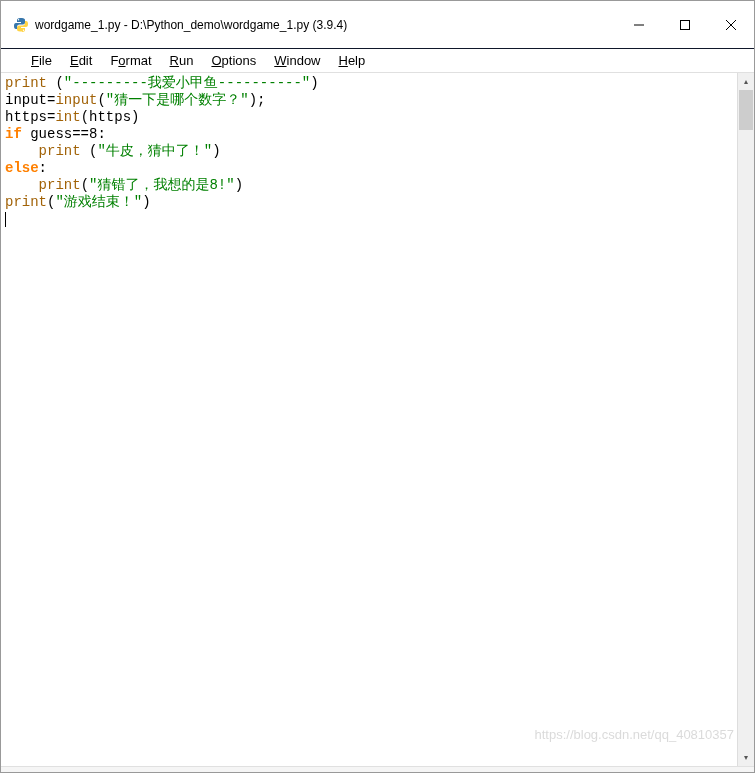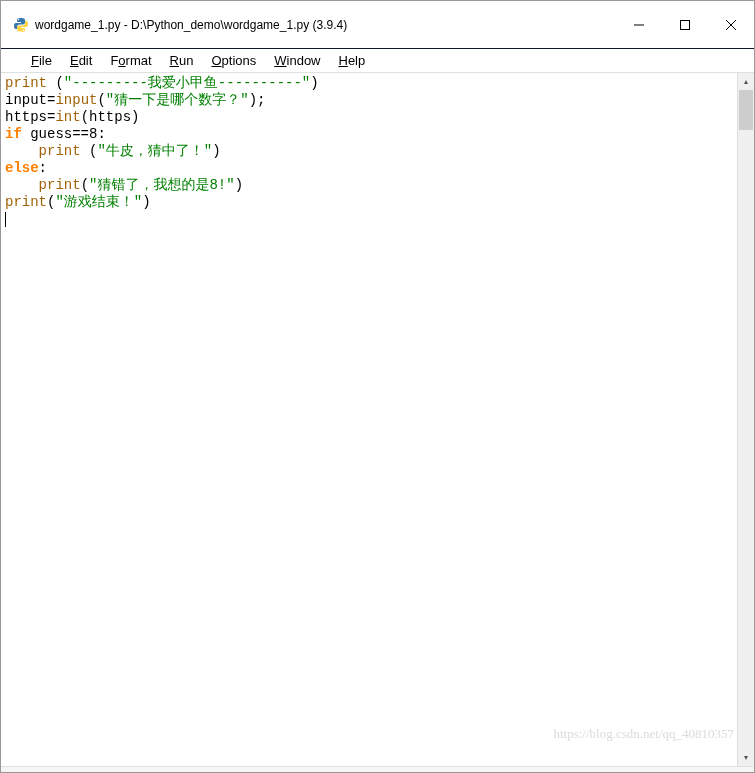--- a/index.html
+++ b/index.html
@@ -112,21 +112,21 @@
       padding: 0 10px;
       font-size: 12px;
       color: #222;
     }
     .watermark {
       position: absolute;
       bottom: 24px;
       right: 20px;
       font-size: 13px;
       color: rgba(150,150,150,0.35);
-      font-family: Liberation Serif, serif;
+      font-family: Liberation Sans, sans-serif;
       pointer-events: none;
     }
     
     .kw  { color: #ff8000; font-weight: bold; }      
     .fn  { color: #a16207; }      
     .str { color: #008000; }
     .cursor-line {
       display: inline-block;
       width: 1px;
       height: 15px;

